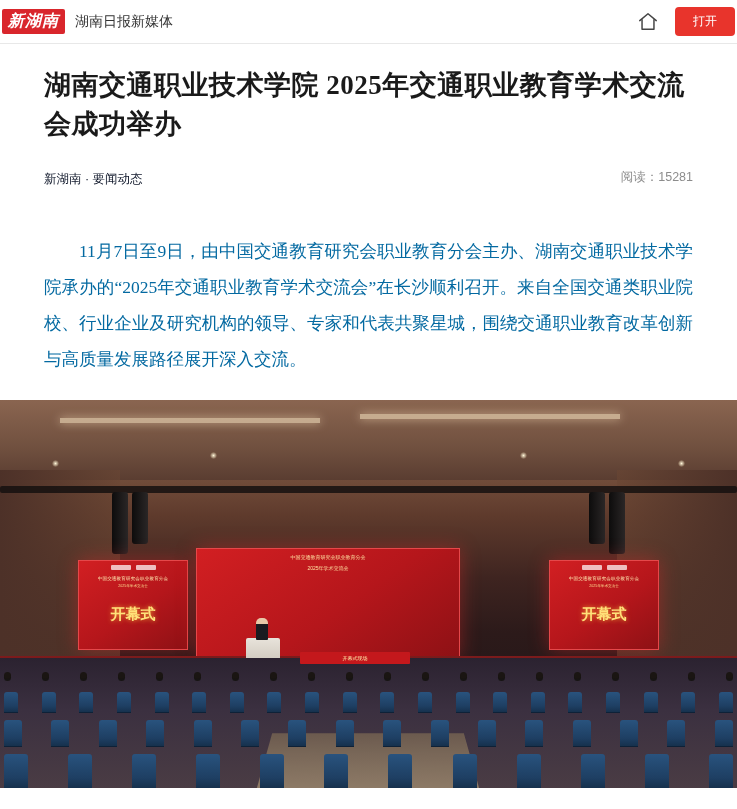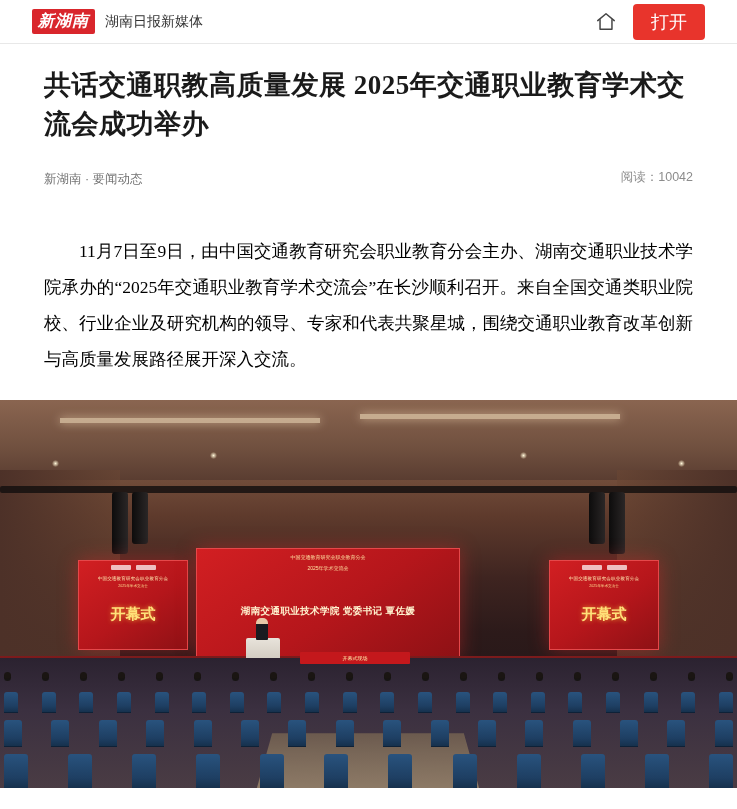--- a/index.html
+++ b/index.html
@@ -13,21 +13,21 @@
     font-family: "Liberation Sans", sans-serif;
     color: #222222;
     overflow: hidden;
   }
 
   
   .topbar {
     height: 44px;
     display: flex;
     align-items: center;
-    padding: 0 32px;
+    padding: 0 2px;
     border-bottom: 1px solid #e8e8e8;
     box-sizing: border-box;
     background: #ffffff;
   }
   .brand-logo {
     display: inline-block;
     background: #d9262c;
     color: #ffffff;
     font-family: "Liberation Serif", serif;
     font-weight: bold;
@@ -55,21 +55,21 @@
     width: 26px;
     height: 26px;
     display: flex;
     align-items: center;
     justify-content: center;
     color: #444444;
   }
   .open-btn {
     background: #e8342c;
     color: #ffffff;
-    font-size: 18px;
+    font-size: 12px;
     border: none;
     border-radius: 4px;
     padding: 6px 18px;
     cursor: pointer;
     font-family: "Liberation Sans", sans-serif;
   }
 
   
   .article {
     padding: 22px 44px 0 44px;
@@ -84,41 +84,41 @@
     margin: 0 0 24px 0;
     letter-spacing: 0.5px;
   }
   .meta-row {
     display: flex;
     align-items: flex-start;
     margin-bottom: 4px;
   }
   .meta-left {
     font-size: 12.5px;
-    color: #737373;
+    color: #0f172a;
     line-height: 1.9;
   }
   .meta-source {
     display: block;
   }
   .meta-time {
     display: block;
   }
   .meta-right {
     margin-left: auto;
     font-size: 12.5px;
     color: #8c8c8c;
     padding-top: 1px;
   }
 
   .body-text {
     font-family: "Liberation Serif", serif;
     font-size: 17.5px;
     line-height: 2.05;
-    color: #000000;
+    color: #0369a1;
     margin: 42px 0 22px 0;
     text-indent: 2em;
     text-align: justify;
   }
 
   
   .photo-wrap {
     margin: 0 0 0 0;
     width: 100%;
   }
@@ -312,27 +312,27 @@
       <svg width="22" height="22" viewBox="0 0 24 24" fill="none" stroke="#444444" stroke-width="1.6" stroke-linecap="round" stroke-linejoin="round">
         <path d="M3 10.5 12 3l9 7.5"></path>
         <path d="M5.5 9.5V20h13V9.5"></path>
       </svg>
     </span>
     <button class="open-btn">打开</button>
   </div>
 </div>
 
 <div class="article">
-  <h1 class="headline">共话交通职教高质量发展  2025年交通职业教育学术交流会成功举办</h1>
+  <h1 class="headline">湖南交通职业技术学院  2025年交通职业教育学术交流会成功举办</h1>
 
   <div class="meta-row">
     <div class="meta-left">
       <span class="meta-source">新湖南 · 要闻动态</span>
     </div>
-    <div class="meta-right">阅读：10042</div>
+    <div class="meta-right">阅读：15281</div>
   </div>
 
   <p class="body-text">11月7日至9日，由中国交通教育研究会职业教育分会主办、湖南交通职业技术学院承办的“2025年交通职业教育学术交流会”在长沙顺利召开。来自全国交通类职业院校、行业企业及研究机构的领导、专家和代表共聚星城，围绕交通职业教育改革创新与高质量发展路径展开深入交流。</p>
 </div>
 
 <div class="photo-wrap">
   <div class="photo">
     <div class="hall-bg"></div>
     <div class="ceiling"></div>
     <div class="ceiling-strip" style="left:60px; width:260px;"></div>
@@ -357,21 +357,20 @@
         <div class="logo-chip"></div>
       </div>
       <div class="s-head">中国交通教育研究会职业教育分会</div>
       <div class="s-sub">2025年学术交流会</div>
       <div class="s-title">开幕式</div>
     </div>
 
     <div class="screen screen-center" style="left:196px; top:148px; width:262px; height:108px;">
       <div class="c-top">中国交通教育研究会职业教育分会</div>
       <div class="c-top">2025年学术交流会</div>
-      <div class="c-line1">湖南交通职业技术学院  党委书记   覃佐媛</div>
     </div>
 
     <div class="screen screen-side" style="right:78px; top:160px; width:108px; height:88px;">
       <div class="logo-strip">
         <div class="logo-chip"></div>
         <div class="logo-chip"></div>
       </div>
       <div class="s-head">中国交通教育研究会职业教育分会</div>
       <div class="s-sub">2025年学术交流会</div>
       <div class="s-title">开幕式</div>

